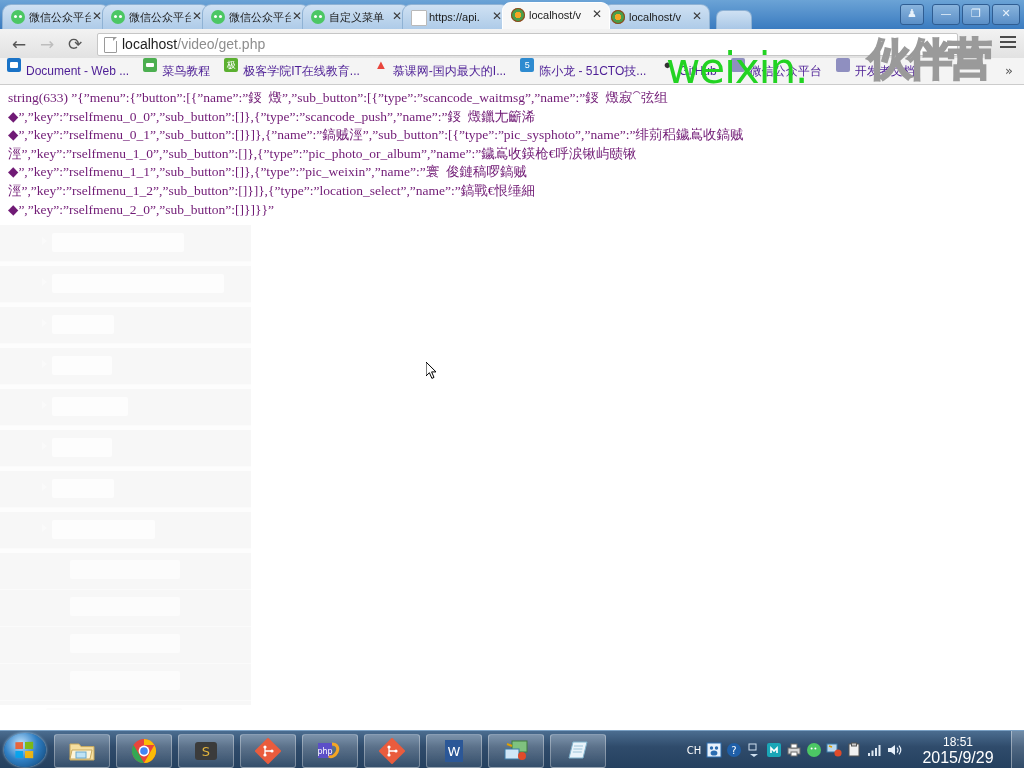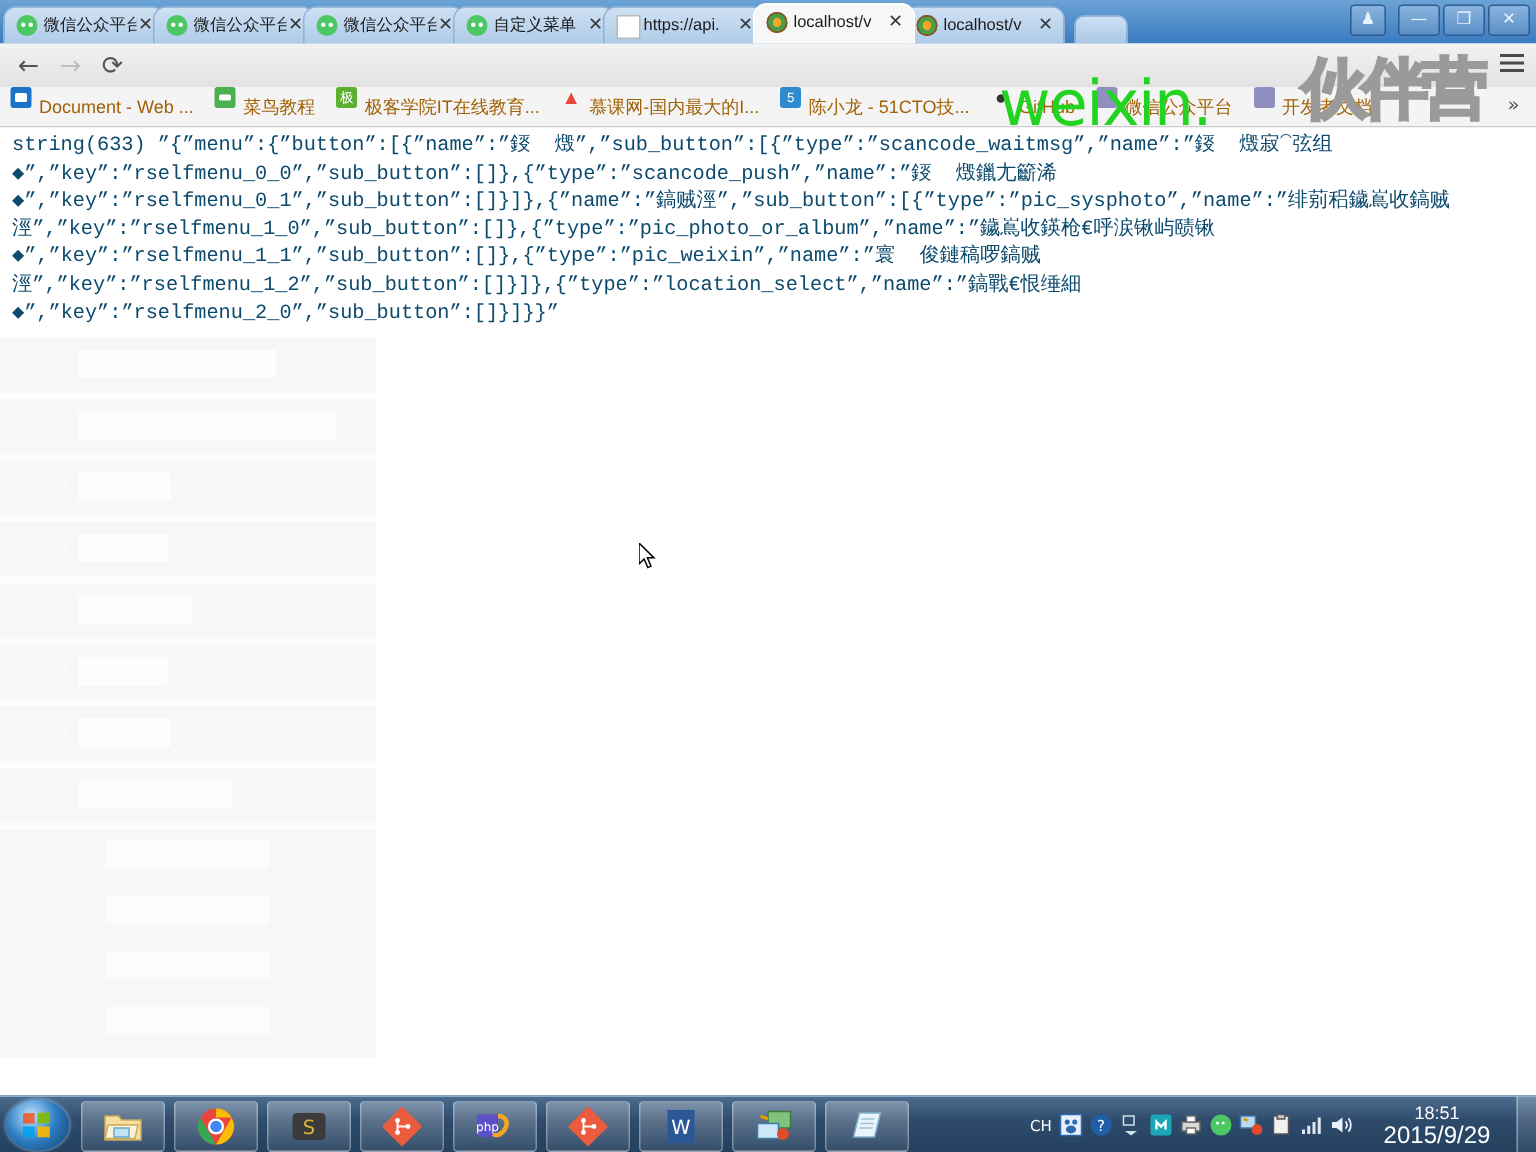--- a/index.html
+++ b/index.html
@@ -104,40 +104,40 @@
   }
   .menubtn i{display:block;height:2px;background:#4b4b4b;margin-bottom:3px;}
 
   
   .bmbar{
     position:absolute;left:0;top:58px;width:1024px;height:26px;
     background:#f4f4f4;border-bottom:1px solid #ccc;white-space:nowrap;font-size:0;
   }
   .bm{display:inline-block;height:26px;padding:0 7px;vertical-align:top;position:relative;}
   .bm .bmico{display:inline-block;width:14px;height:14px;vertical-align:-3px;margin-right:5px;border-radius:2px;position:relative;}
-  .bm .bmtx{display:inline-block;font-size:12px;line-height:26px;color:#a16207;vertical-align:top;}
+  .bm .bmtx{display:inline-block;font-size:12px;line-height:26px;color:#4c1d95;vertical-align:top;}
   .ico-doc{background:#1a73c7;}
   .ico-doc:after{content:"";position:absolute;left:3px;top:4px;width:8px;height:6px;background:#fff;border-radius:1px;}
   .ico-runoob{background:#4CAF50;border-radius:50%;}
   .ico-runoob:after{content:"";position:absolute;left:3px;top:5px;width:8px;height:4px;background:#fff;border-radius:1px;}
   .ico-jike{background:#5bb030;color:#fff;font-size:9px;line-height:14px;text-align:center;}
   .ico-imooc{background:transparent;color:#e8453c;font-size:13px;line-height:14px;text-align:center;}
   .ico-51cto{background:#2e8bd0;color:#fff;font-size:9px;line-height:14px;text-align:center;}
   .ico-github{background:transparent;color:#333;font-size:13px;line-height:14px;text-align:center;}
   .ico-generic{background:#8f8fc0;}
   .bm-overflow{position:absolute;right:6px;top:0;height:26px;width:18px;
     font-size:13px;line-height:26px;color:#555;text-align:center;
     font-family:"DejaVu Sans",sans-serif;}
 
   
   .viewport{position:absolute;left:0;top:85px;width:1024px;height:625px;background:#fff;overflow:hidden;}
   .dump{
     position:absolute;left:8px;top:4px;width:1010px;
-    font-family:Liberation Mono, monospace;
-    font-size:13.5px;line-height:18.6px;color:#0c4a6e;
+    font-family:Liberation Serif, serif;
+    font-size:13.5px;line-height:18.6px;color:#701a75;
     white-space:pre;letter-spacing:0px;
   }
   .dump .ln{display:block;height:18.6px;overflow:hidden;}
 
   
   .ghost{
     position:absolute;left:0;top:140px;width:251px;height:480px;
     background:#f7f7f7;
   }
   .ghost .g-row{position:relative;height:36px;border-bottom:1px solid #fbfbfb;}
@@ -218,20 +218,24 @@
   <div class="tabstrip">
     <div class="tabs" id="tabs-host"><div class="tab"><span class="fav fav-wechat"></span><span class="tl">微信公众平台</span><span class="tx">✕</span></div><div class="tab"><span class="fav fav-wechat"></span><span class="tl">微信公众平台</span><span class="tx">✕</span></div><div class="tab"><span class="fav fav-wechat"></span><span class="tl">微信公众平台</span><span class="tx">✕</span></div><div class="tab"><span class="fav fav-wechat"></span><span class="tl">自定义菜单</span><span class="tx">✕</span></div><div class="tab"><span class="fav fav-page"></span><span class="tl">https://api.</span><span class="tx">✕</span></div><div class="tab active"><span class="fav fav-apache"></span><span class="tl">localhost/v</span><span class="tx">✕</span></div><div class="tab"><span class="fav fav-apache"></span><span class="tl">localhost/v</span><span class="tx">✕</span></div><span class="newtab"></span></div>
     <div class="wincontrols" id="wincontrols"><span class="wc avatar">♟</span><span class="wc">—</span><span class="wc">❐</span><span class="wc">✕</span></div>
   </div>
 
   <div class="toolbar">
     <div class="navbtn" style="left:8px">←</div>
     <div class="navbtn disabled" style="left:36px">→</div>
     <div class="navbtn" style="left:64px">⟳</div>
 
+    <div class="omnibox">
+      <div class="omni-icon"></div>
+      <div class="omni-text"><b>localhost</b><span>/video/get.php</span></div>
+    </div>
     <div class="star">☆</div>
     <div class="menubtn">
         <i></i>
         <i></i>
         <i></i>
       </div>
   </div>
 
   <div class="bmbar">
     <span id="bm-host"><span class="bm"><span class="bmico ico-doc"></span><span class="bmtx">Document - Web ...</span></span><span class="bm"><span class="bmico ico-runoob"></span><span class="bmtx">菜鸟教程</span></span><span class="bm"><span class="bmico ico-jike">极</span><span class="bmtx">极客学院IT在线教育...</span></span><span class="bm"><span class="bmico ico-imooc">▲</span><span class="bmtx">慕课网-国内最大的I...</span></span><span class="bm"><span class="bmico ico-51cto">5</span><span class="bmtx">陈小龙 - 51CTO技...</span></span><span class="bm"><span class="bmico ico-github">●</span><span class="bmtx">GitHub</span></span><span class="bm"><span class="bmico ico-generic"></span><span class="bmtx">微信公众平台</span></span><span class="bm"><span class="bmico ico-generic"></span><span class="bmtx">开发者文档</span></span></span>

